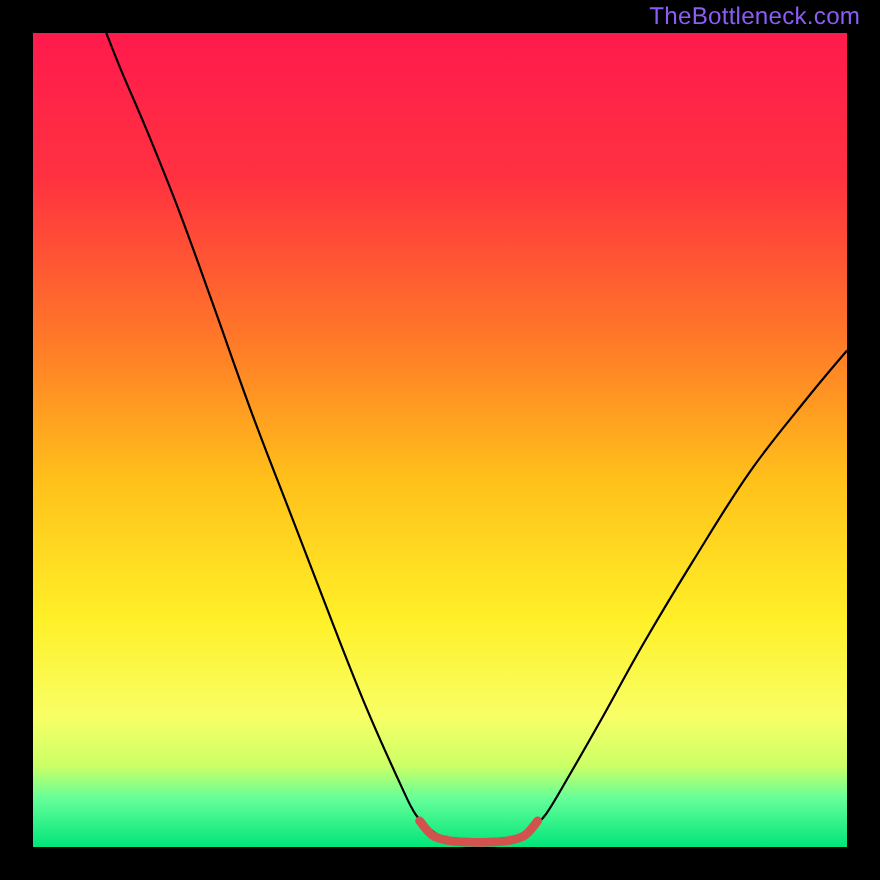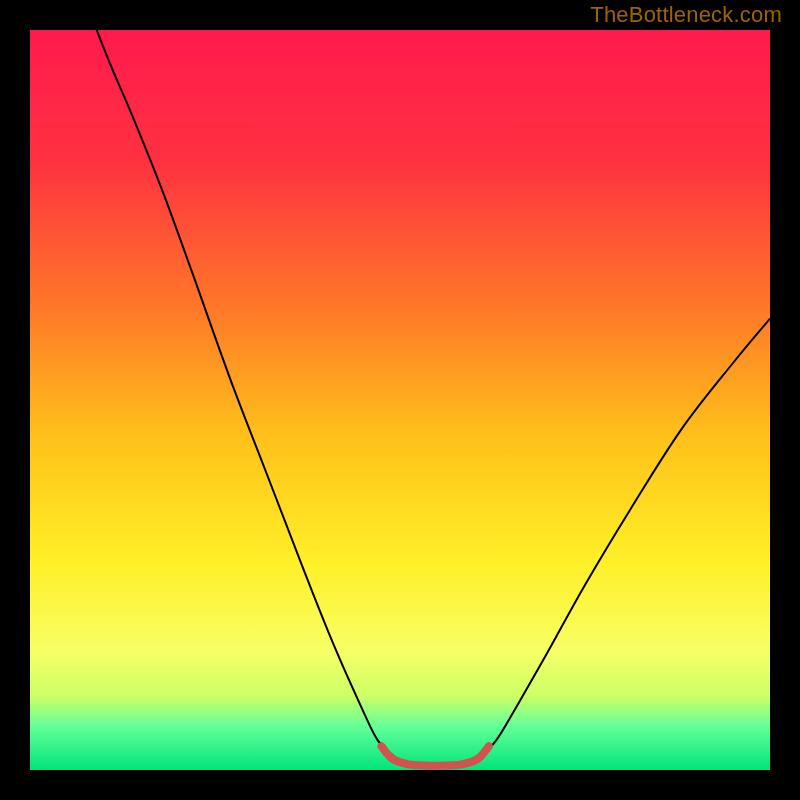--- a/index.html
+++ b/index.html
@@ -14,21 +14,21 @@
   .outer {
     position: relative;
     width: 800px;
     height: 800px;
     background: #000000;
   }
   .watermark {
     position: absolute;
     top: 2px;
     right: 18px;
-    color: #a16207;
+    color: #8b5cf6;
     font-size: 22px;
     font-weight: 500;
     letter-spacing: 0.2px;
     z-index: 5;
   }
   .plot-area {
     position: absolute;
     left: 30px;
     top: 30px;
     width: 740px;

